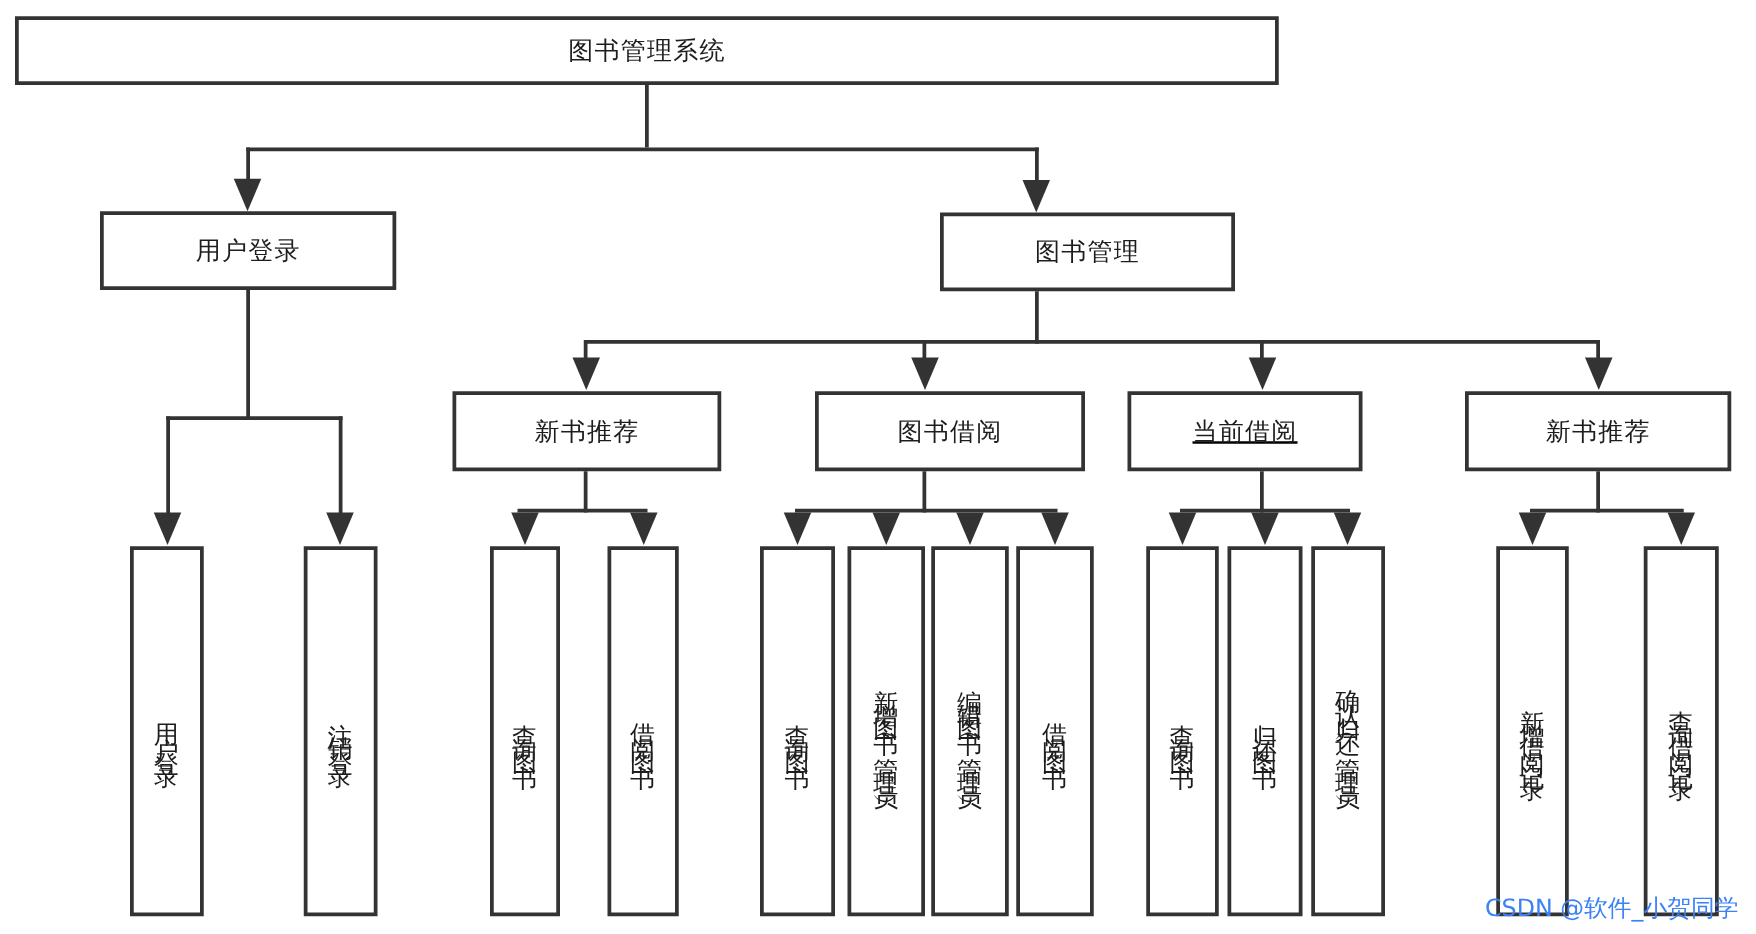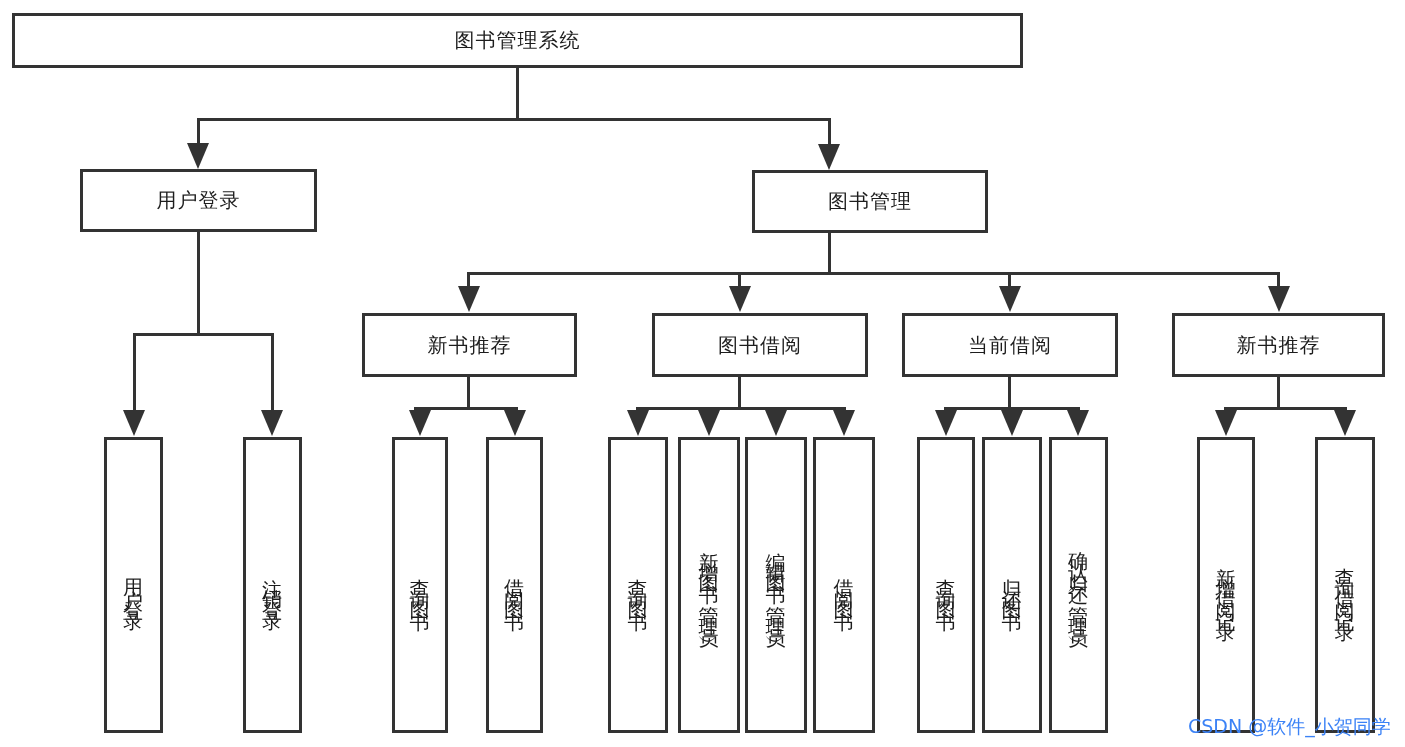--- a/index.html
+++ b/index.html
@@ -94,21 +94,21 @@
   <div class="arrow" style="left:999px; top:286px;"></div>
   <div class="vline" style="left:1277px; top:272px; height:16px;"></div>
   <div class="arrow" style="left:1268px; top:286px;"></div>
 
   <div class="node" style="left:362px; top:313px; width:215px; height:64px;">
     <span class="hlabel">新书推荐</span>
   </div>
   <div class="node" style="left:652px; top:313px; width:216px; height:64px;">
     <span class="hlabel">图书借阅</span>
   </div>
-  <div class="node" style="left:902px; top:313px; width:216px; height:64px;">
+  <div class="node" style="left:902px; top:313px; width:188px; height:64px;text-decoration:underline;">
     <span class="hlabel">当前借阅</span>
   </div>
   <div class="node" style="left:1172px; top:313px; width:213px; height:64px;">
     <span class="hlabel">新书推荐</span>
   </div>
 
   <div class="vline" style="left:467px; top:377px; height:33px;"></div>
   <div class="hline" style="left:414px; top:407px; width:104px;"></div>
   <div class="arrow" style="left:409px; top:410px;"></div>
   <div class="arrow" style="left:504px; top:410px;"></div>

